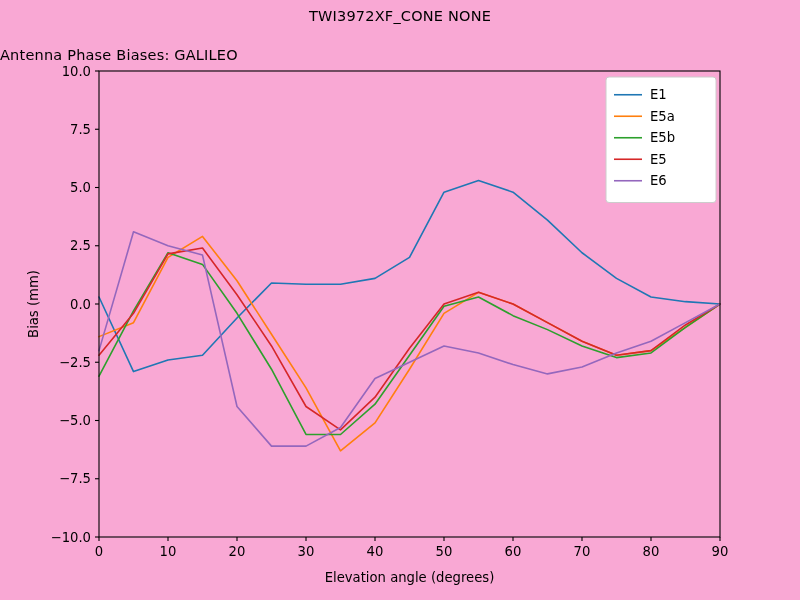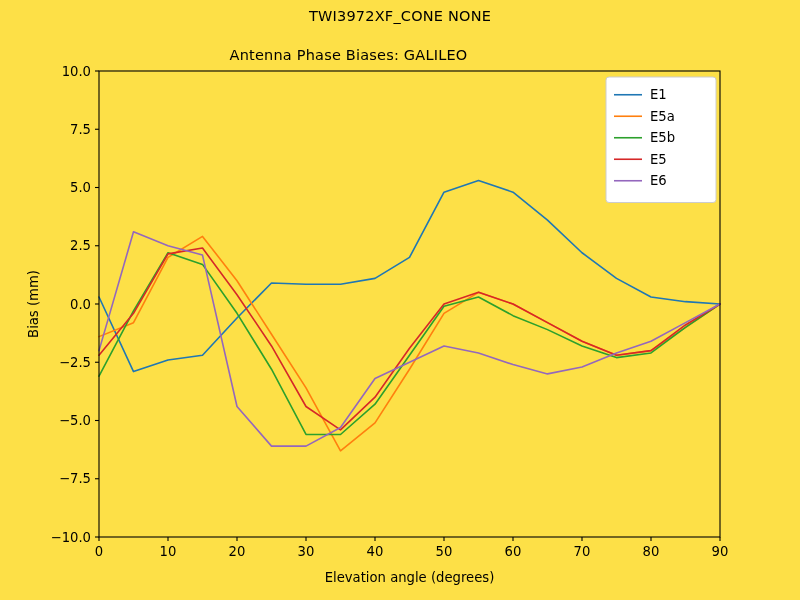--- a/index.html
+++ b/index.html
@@ -11,38 +11,37 @@
     width: 800px;
     height: 600px;
     font-family: "DejaVu Sans", sans-serif;
     color: #000000;
     overflow: hidden;
   }
   #figure {
     position: relative;
     width: 800px;
     height: 600px;
-    background: #fde047;
+    background: #f9a8d4;
   }
   .suptitle {
     position: absolute;
     top: 8px;
     left: 0;
     width: 800px;
     text-align: center;
     font-size: 14.5px;
     color: #000000;
     letter-spacing: 0.2px;
   }
   .axtitle {
     position: absolute;
     top: 47px;
     left: 0;
     width: 697px;
-    text-align: center;
     font-size: 14.5px;
     color: #000000;
     letter-spacing: 0.2px;
   }
   svg {
     position: absolute;
     top: 0;
     left: 0;
     display: block;
   }

